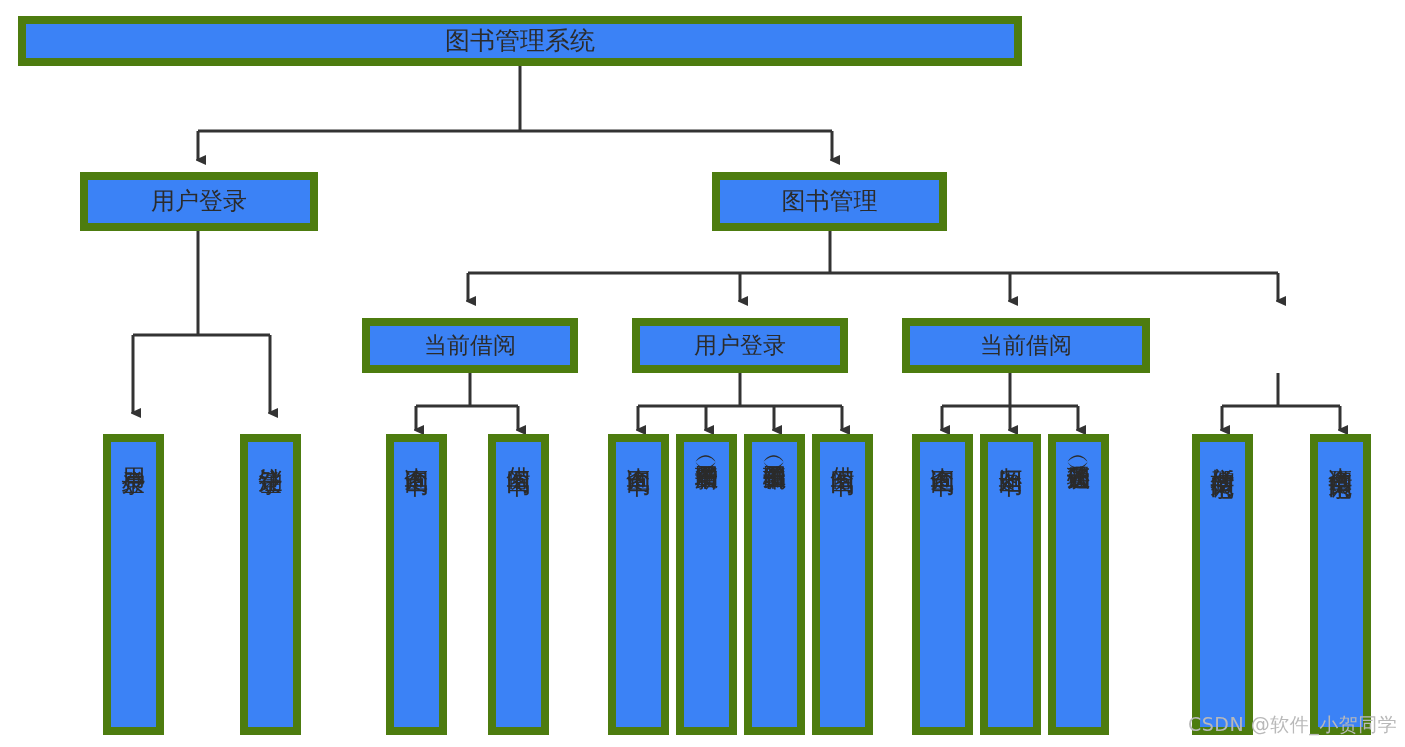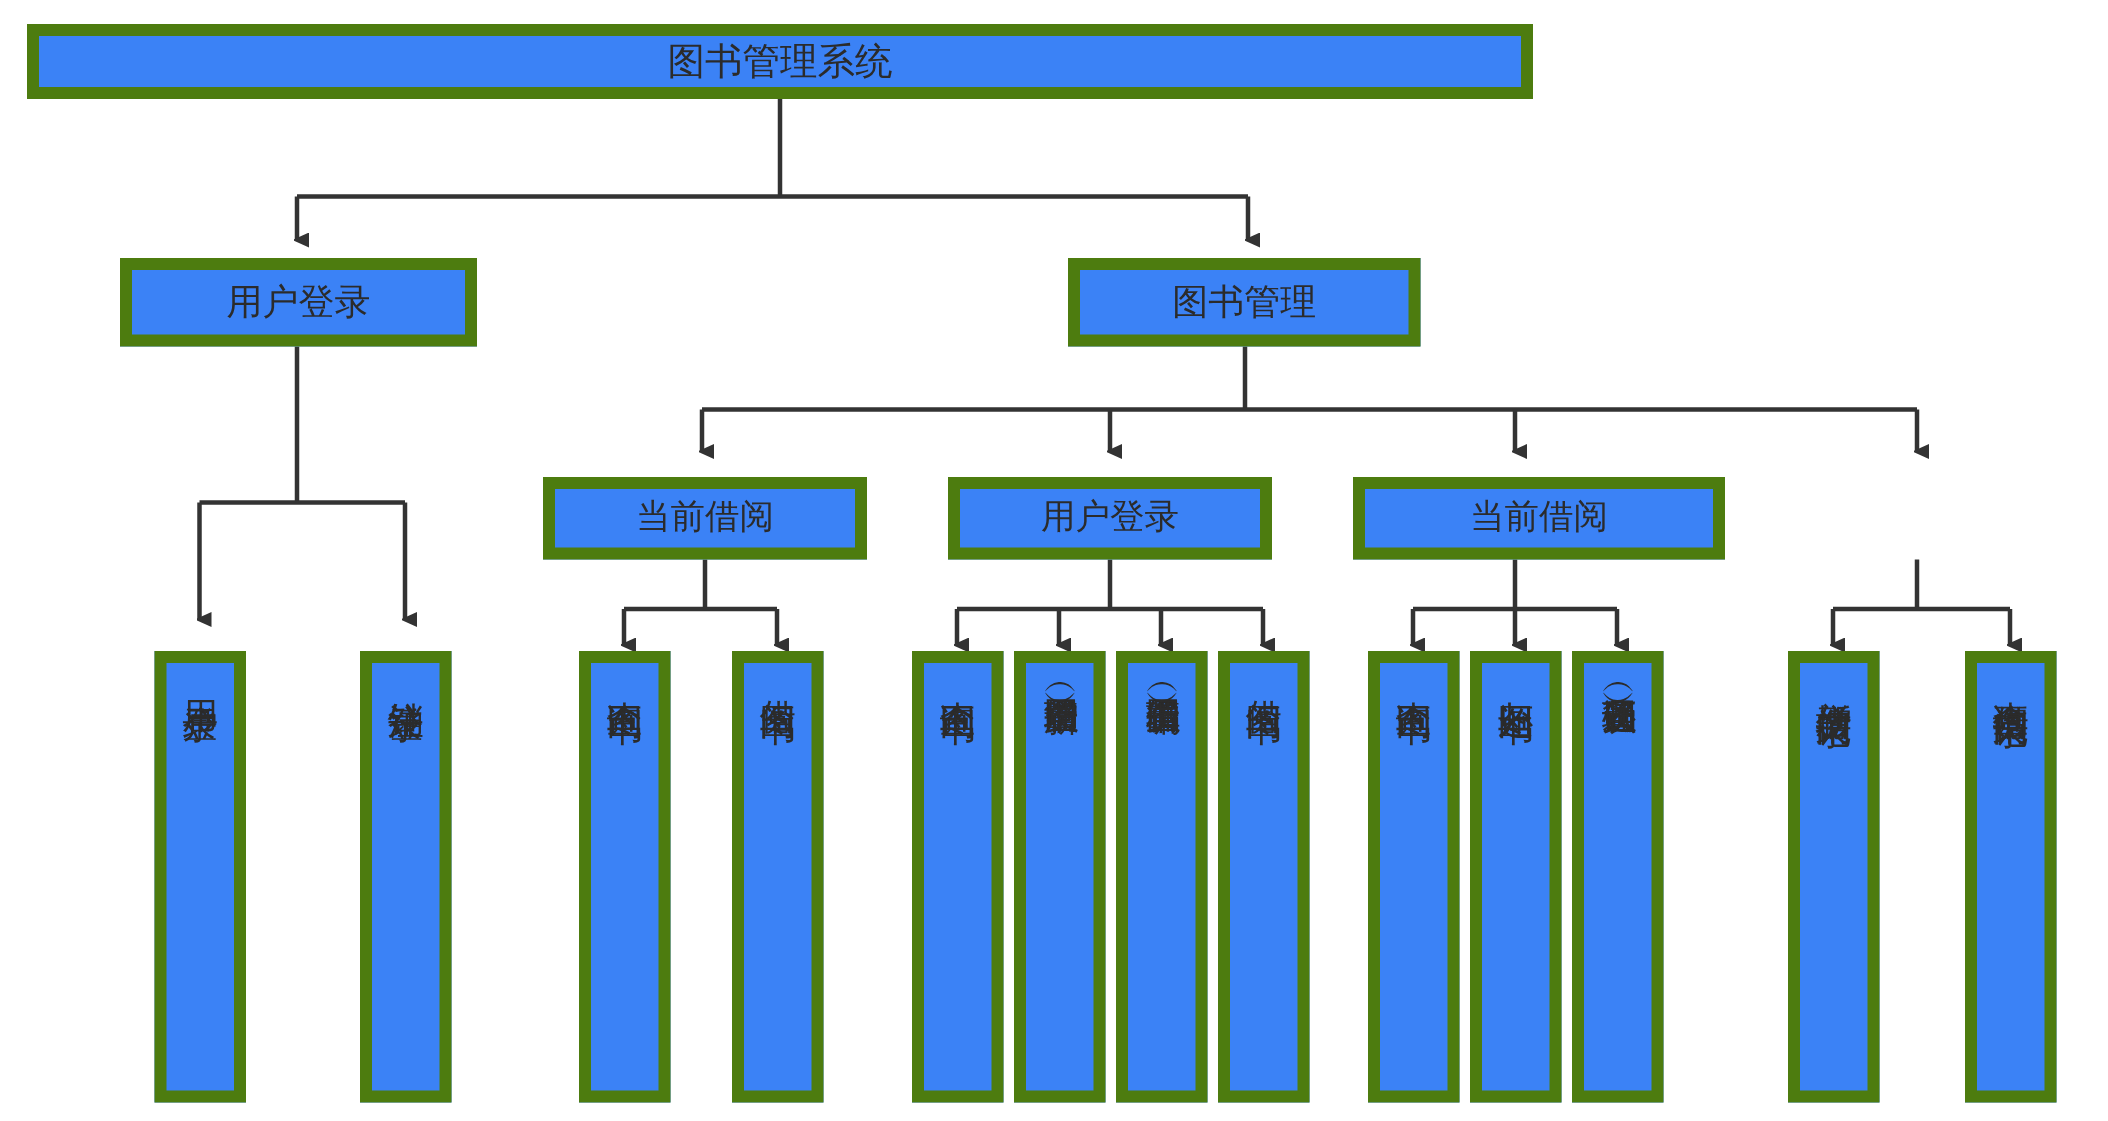--- a/index.html
+++ b/index.html
@@ -182,14 +182,15 @@
     <span class="label">确认归还（管理员）</span>
   </div>
 
   <div class="node node-leaf" style="left:1192px; top:434px; width:61px; height:301px;">
     <span class="label">新增借阅记录</span>
   </div>
   <div class="node node-leaf" style="left:1310px; top:434px; width:61px; height:301px;">
     <span class="label">查询借阅记录</span>
   </div>
 
+  <div class="watermark">CSDN @软件_小贺同学</div>
 
 </div>
 
 </body></html>

